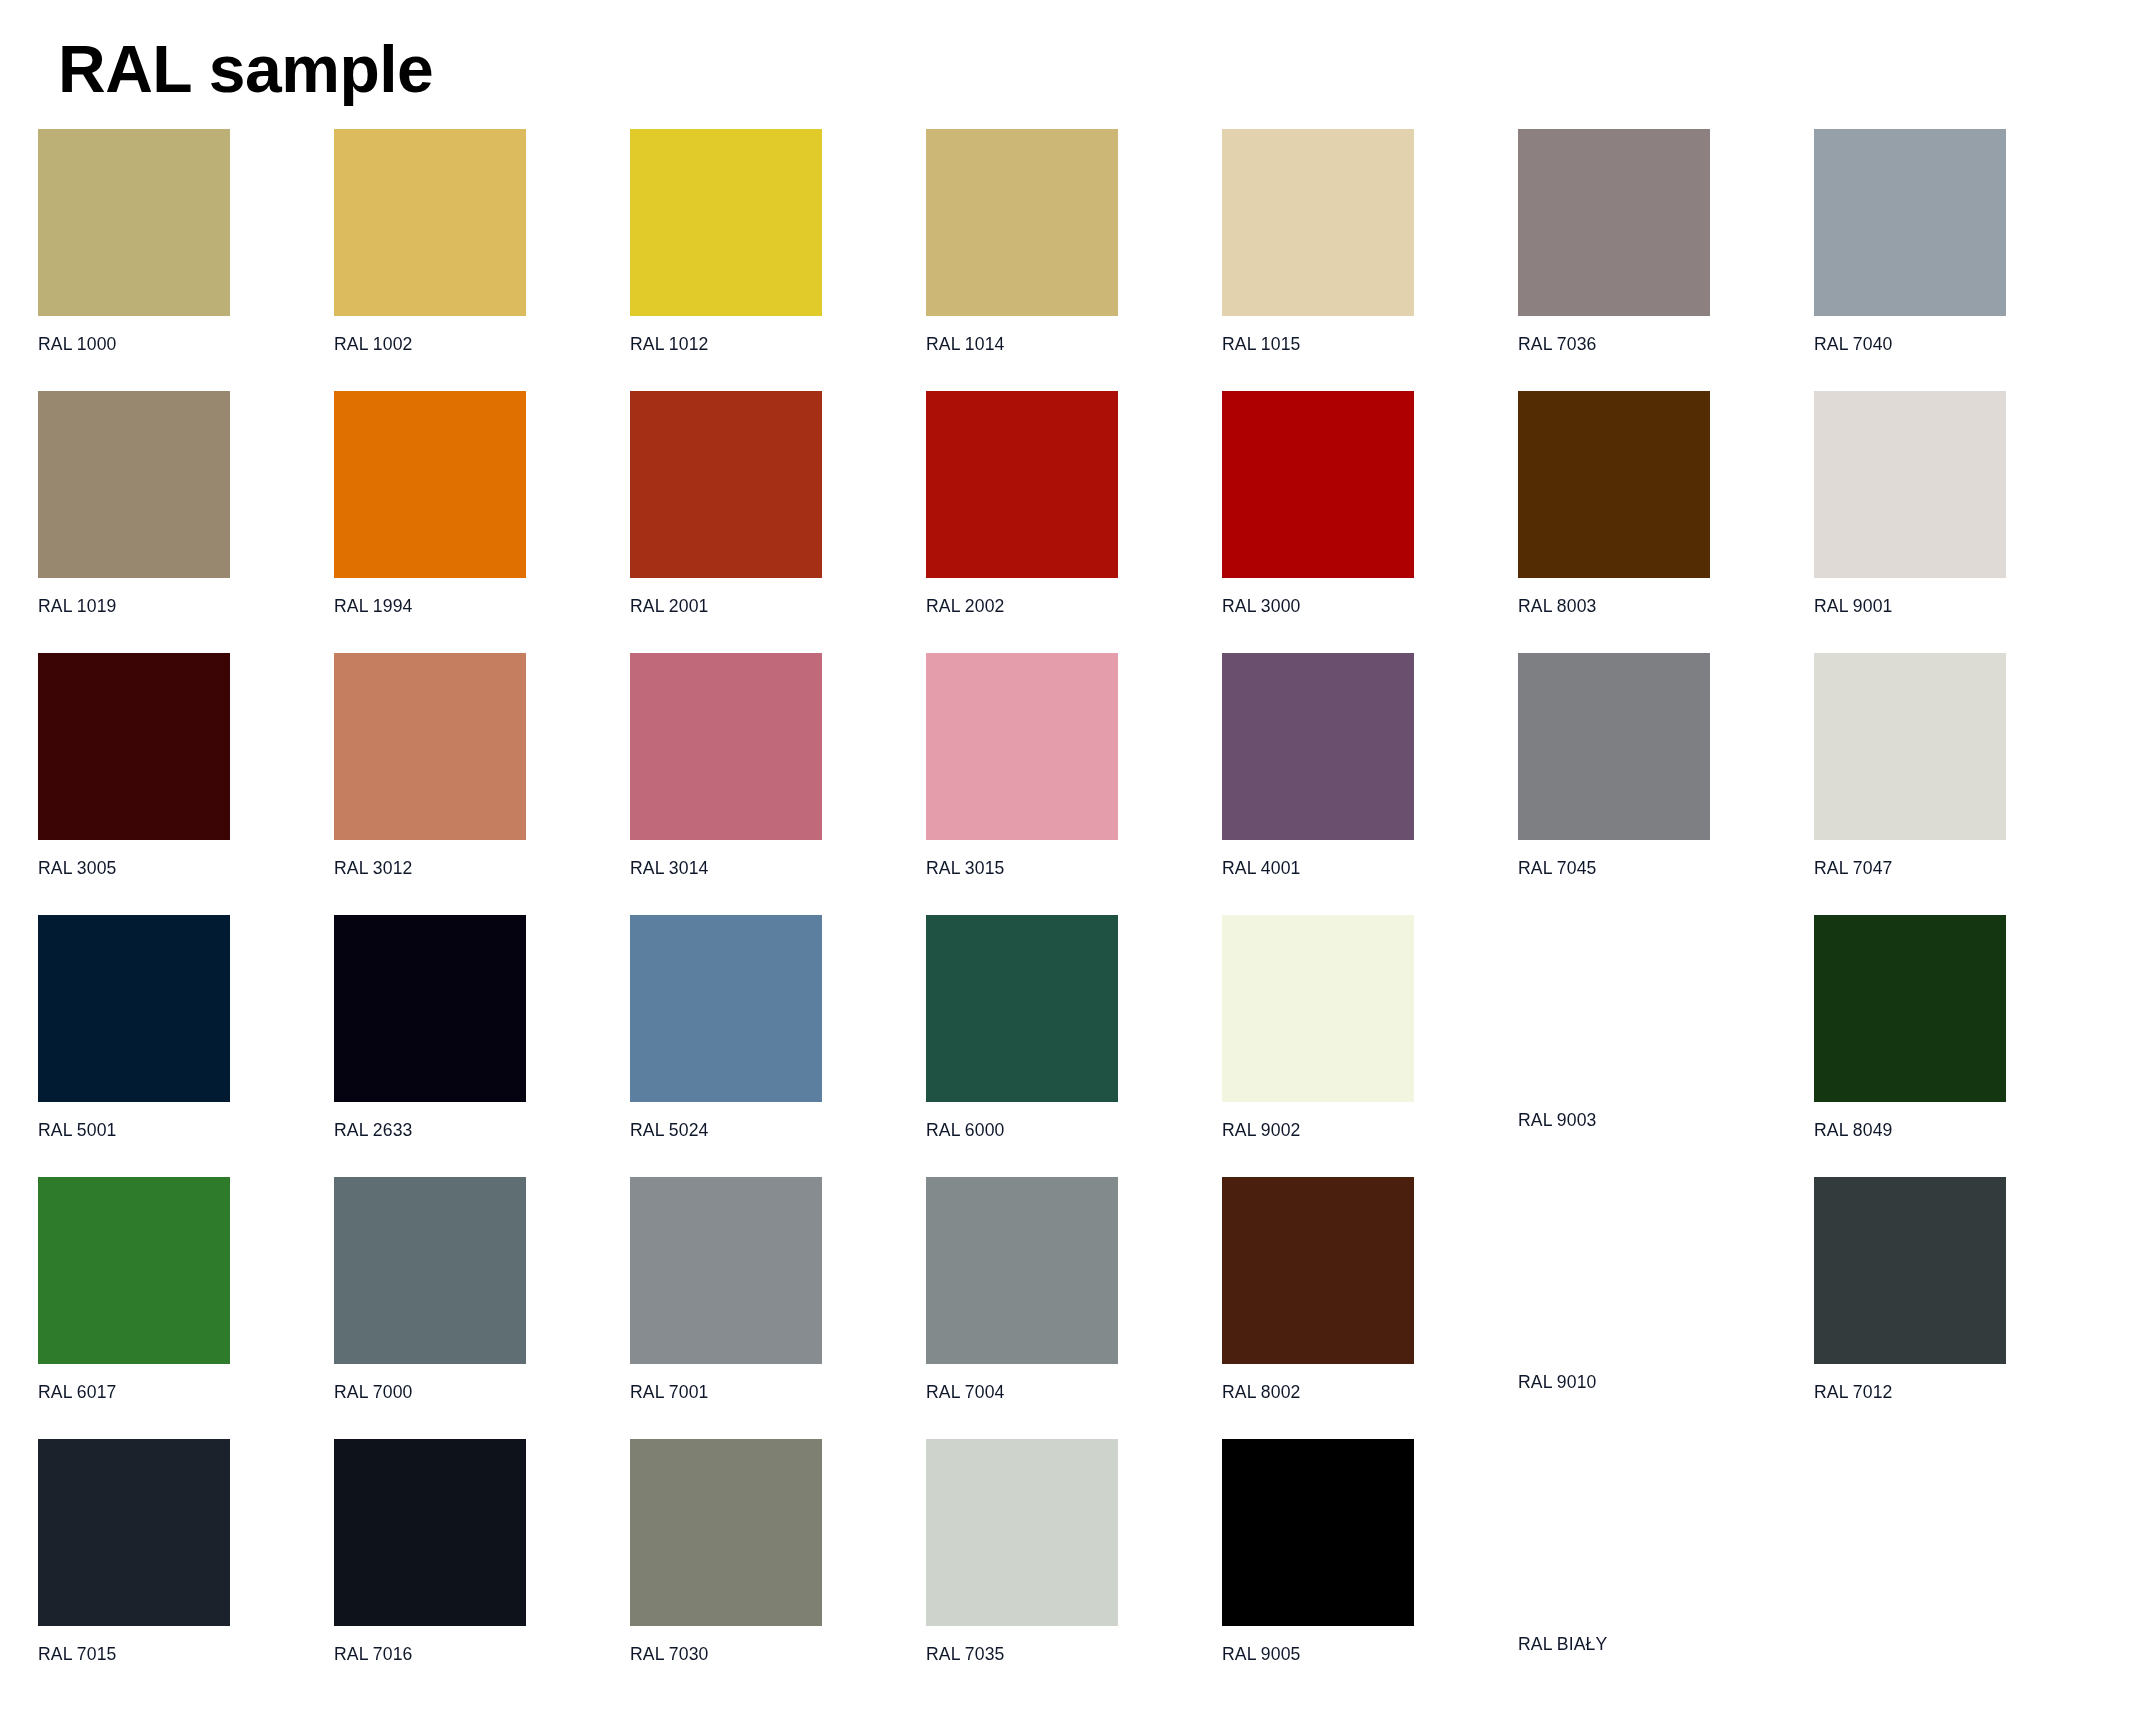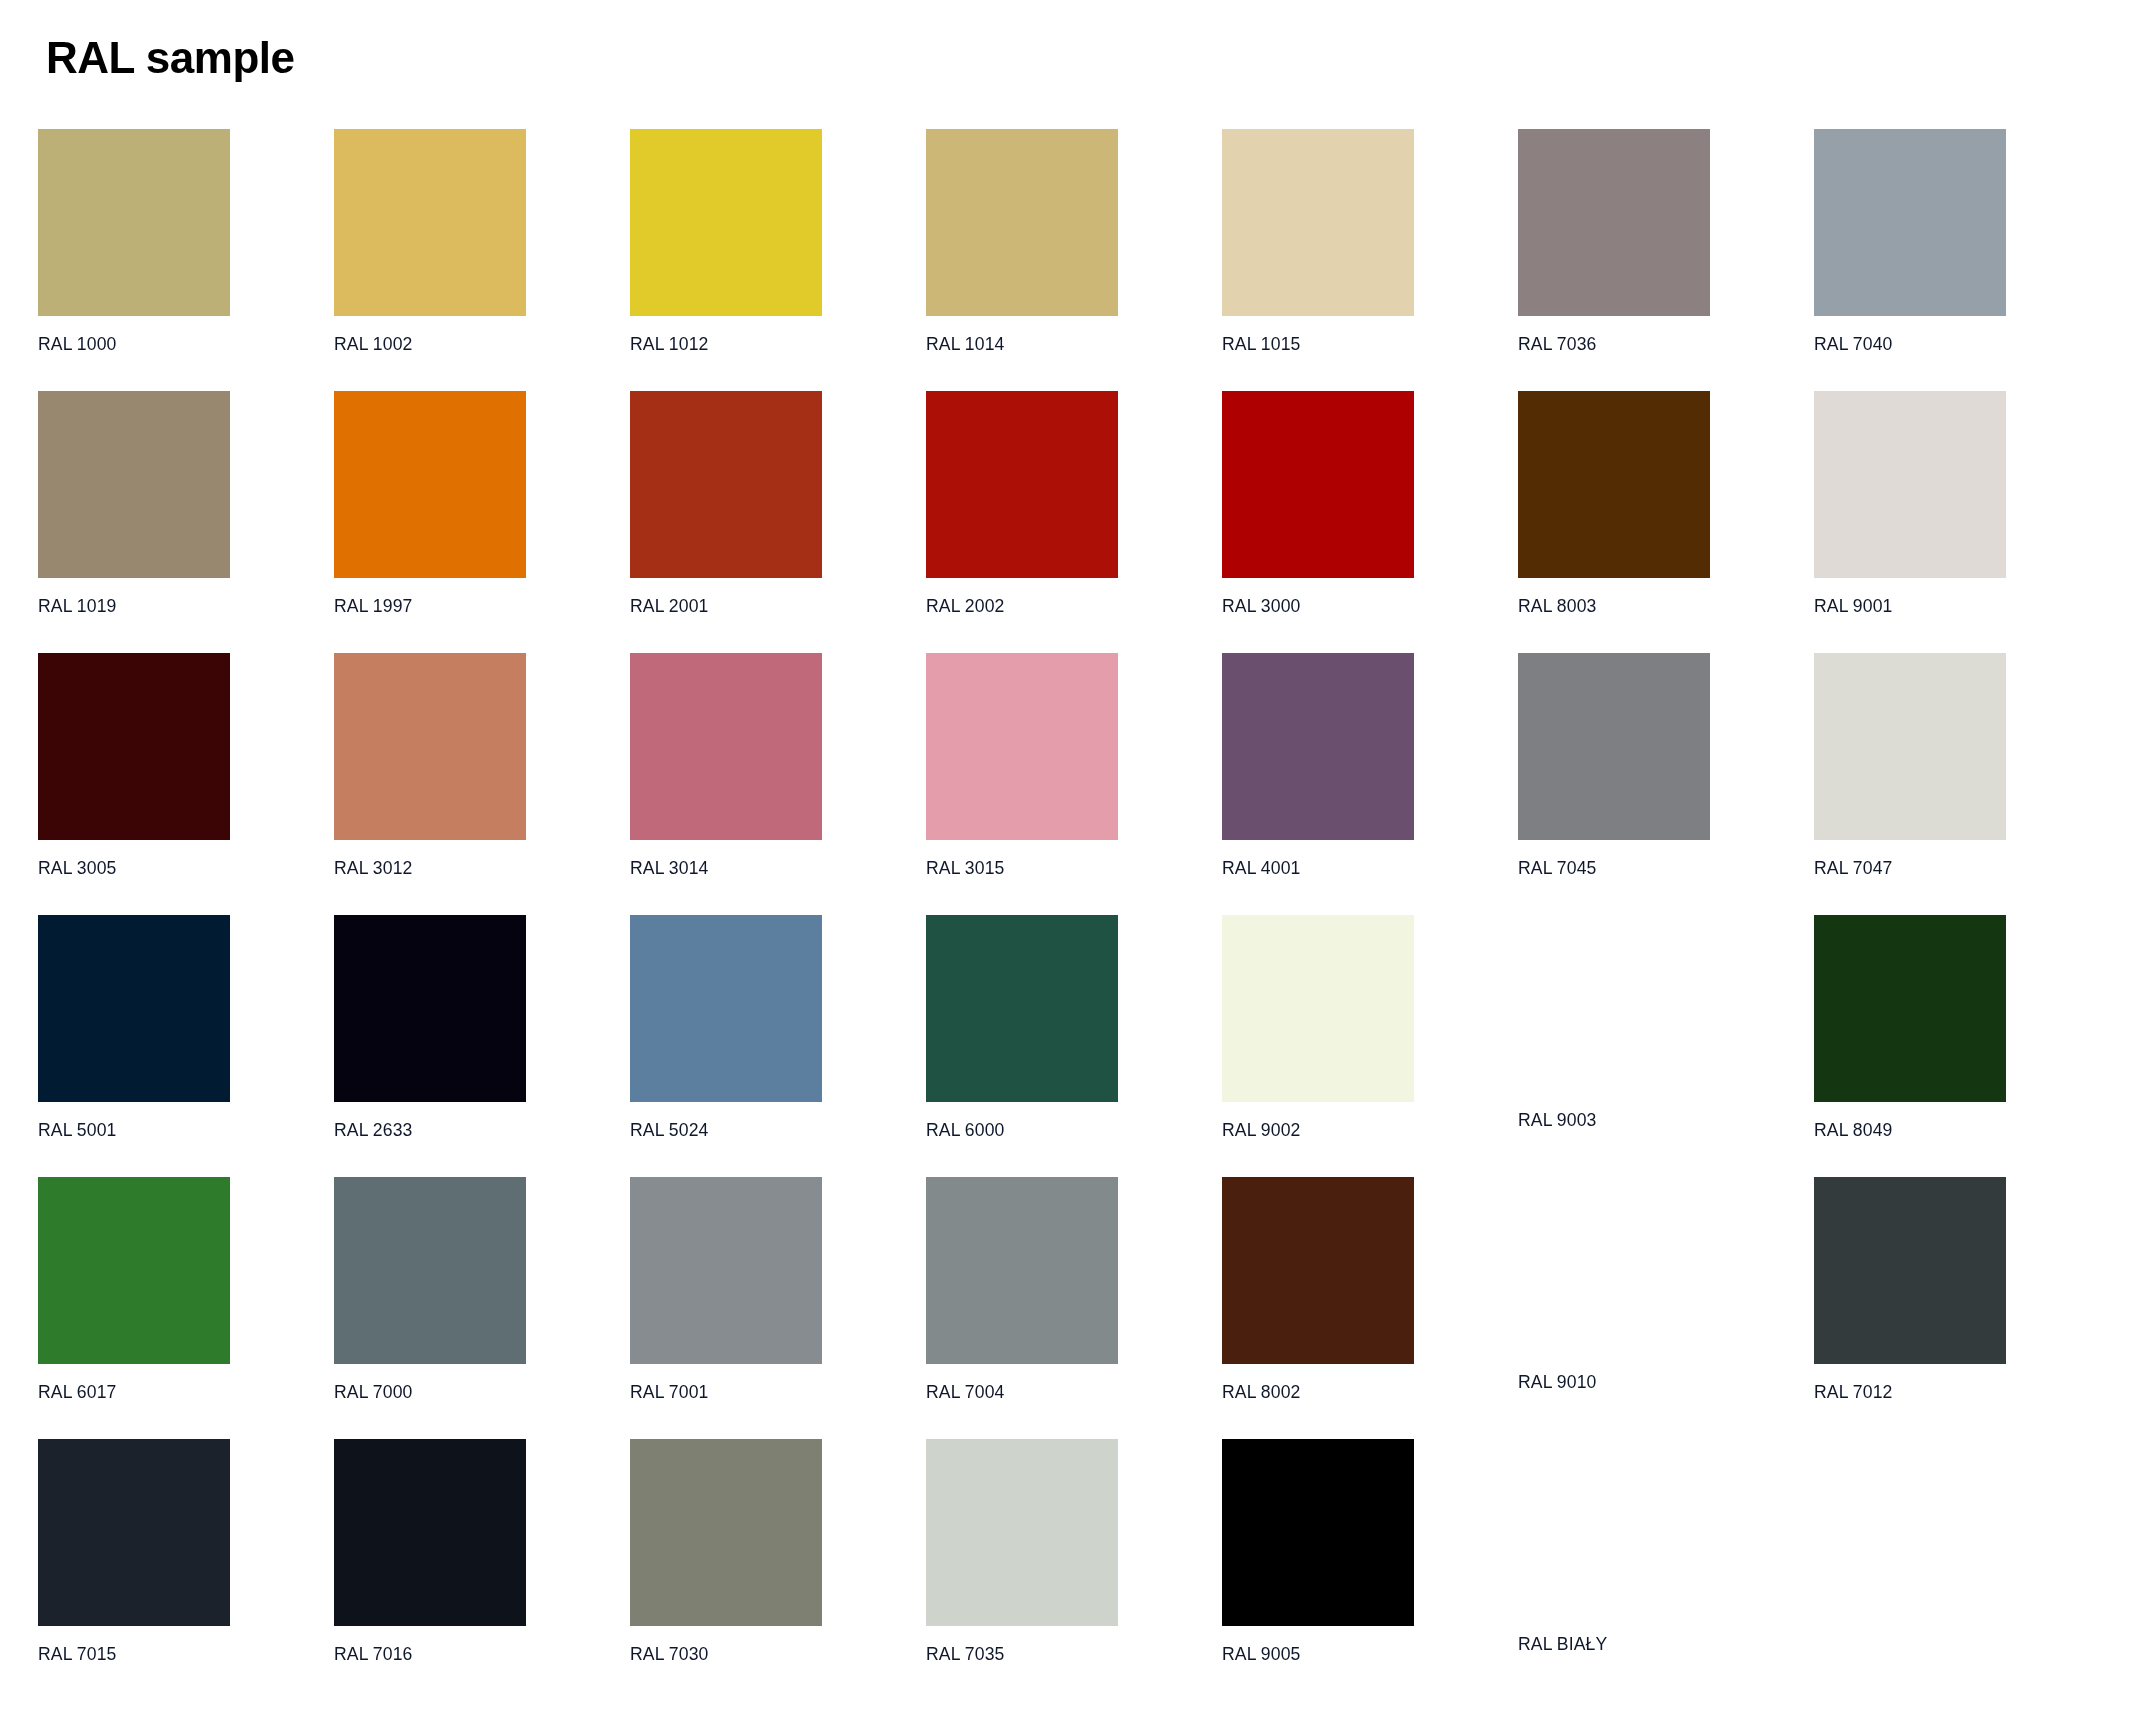--- a/index.html
+++ b/index.html
@@ -22,26 +22,26 @@
     height: 1719px;
     box-sizing: border-box;
     padding: 0;
     background: #ffffff;
   }
 
   .page-title {
     position: absolute;
     left: 42px;
     top: 20px;
-    font-size: 44px;
+    font-size: 66px;
     line-height: 67px;
     font-weight: 700;
     letter-spacing: -0.5px;
     color: #000000;
-    margin: 4px;
+    margin: 16px;
     white-space: nowrap;
   }
 
   .swatch-grid {
     position: absolute;
     left: 38px;
     top: 129px;
     width: 2072px;
     display: grid;
     grid-template-columns: repeat(7, 192px);
@@ -119,21 +119,21 @@
       <div class="swatch-cell">
         <span class="swatch-chip" style="background: rgb(149, 160, 169);"></span>
         <span class="swatch-label">RAL 7040</span>
       </div>
       <div class="swatch-cell">
         <span class="swatch-chip" style="background: rgb(152, 136, 112);"></span>
         <span class="swatch-label">RAL 1019</span>
       </div>
       <div class="swatch-cell">
         <span class="swatch-chip" style="background: rgb(224, 112, 0);"></span>
-        <span class="swatch-label">RAL 1997</span>
+        <span class="swatch-label">RAL 1994</span>
       </div>
       <div class="swatch-cell">
         <span class="swatch-chip" style="background: rgb(164, 47, 21);"></span>
         <span class="swatch-label">RAL 2001</span>
       </div>
       <div class="swatch-cell">
         <span class="swatch-chip" style="background: rgb(172, 15, 6);"></span>
         <span class="swatch-label">RAL 2002</span>
       </div>
       <div class="swatch-cell">

